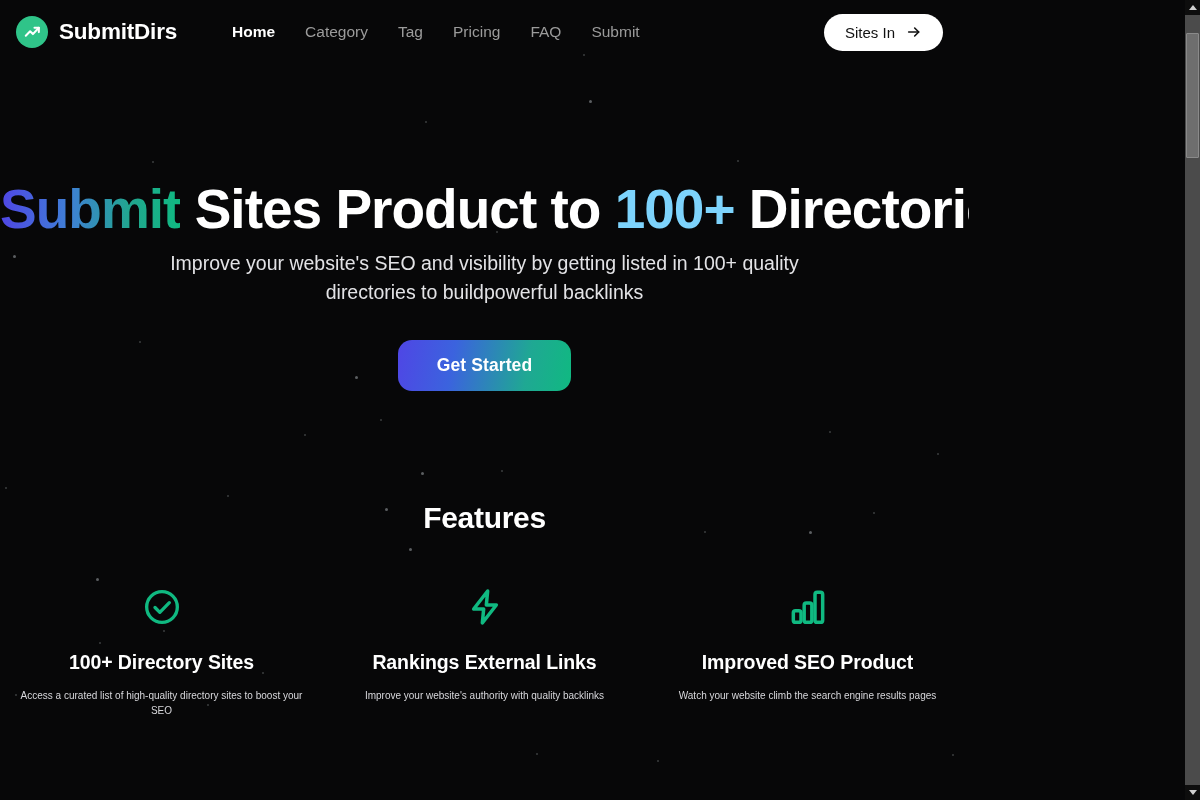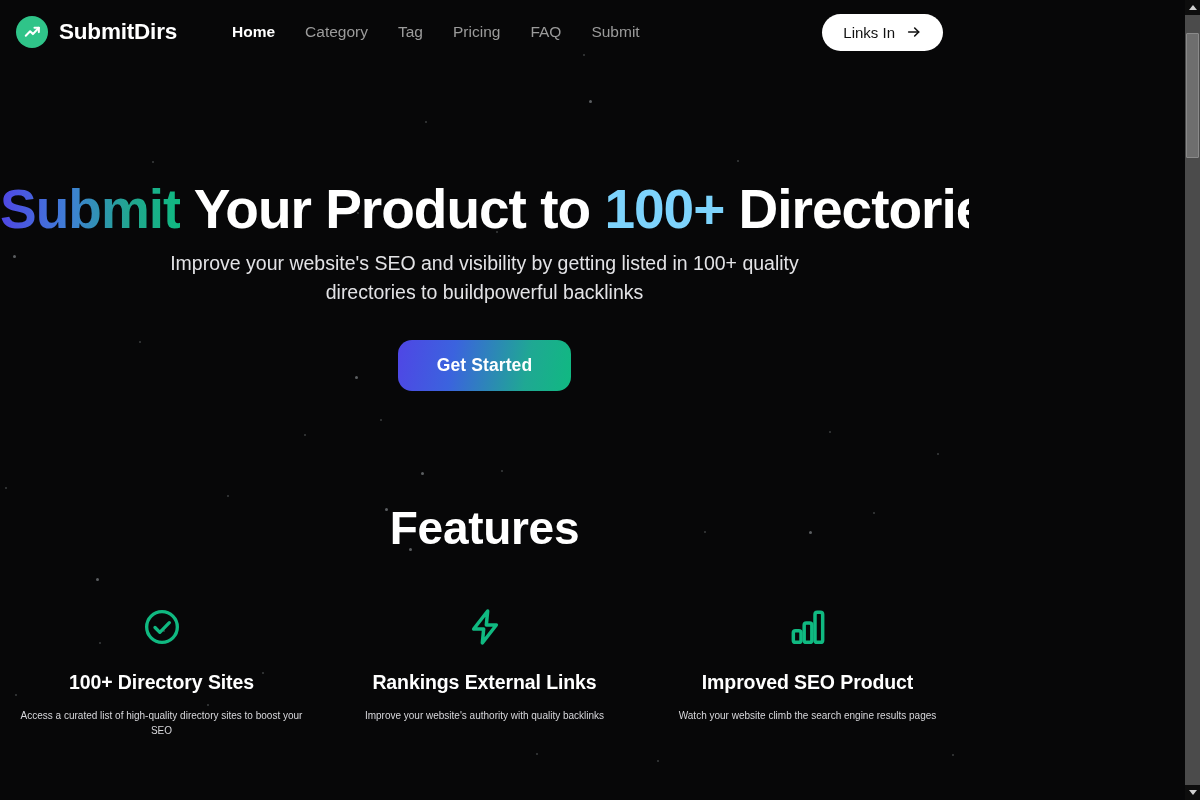--- a/index.html
+++ b/index.html
@@ -164,21 +164,21 @@
   }
 
   
   #features {
     position: relative;
     z-index: 3;
     margin-top: 110px;
     text-align: center;
   }
   #features-heading {
-    font-size: 46px;
+    font-size: 30px;
     font-weight: bold;
     color: #ffffff;
     letter-spacing: -0.3px;
   }
   #features-grid {
     margin-top: 50px;
     display: flex;
     justify-content: center;
     align-items: flex-start;
   }
@@ -323,33 +323,33 @@
       <a class="nav-link" href="#">Category</a>
       <a class="nav-link" href="#">Tag</a>
       <a class="nav-link" href="#">Pricing</a>
       <a class="nav-link" href="#">FAQ</a>
       <a class="nav-link" href="#">Submit</a>
     </div>
 
     <div id="header-spacer"></div>
 
     <button id="signin-btn">
-      <span>Links In</span>
+      <span>Sites In</span>
       <span>
         <svg width="16" height="16" viewBox="0 0 24 24" fill="none" stroke="#111111" stroke-width="2.4" stroke-linecap="round" stroke-linejoin="round">
           <line x1="4" y1="12" x2="19" y2="12"></line>
           <polyline points="13,6 19,12 13,18"></polyline>
         </svg>
       </span>
     </button>
 
   </div>
 
   <div id="hero">
-    <h1 id="hero-title"><span class="grad-text">Submit</span><span> Your Product to </span><span class="accent-green">100+</span><span> Directories</span></h1>
+    <h1 id="hero-title"><span class="grad-text">Submit</span><span> Sites Product to </span><span class="accent-green">100+</span><span> Directories</span></h1>
 
     <p id="hero-subtitle">Improve your website's SEO and visibility by getting listed in 100+ quality directories to buildpowerful backlinks</p>
 
     <div id="cta-wrap">
       <button id="get-started-btn">Get Started</button>
     </div>
   </div>
 
   <div id="features">
     <h2 id="features-heading">Features</h2>

